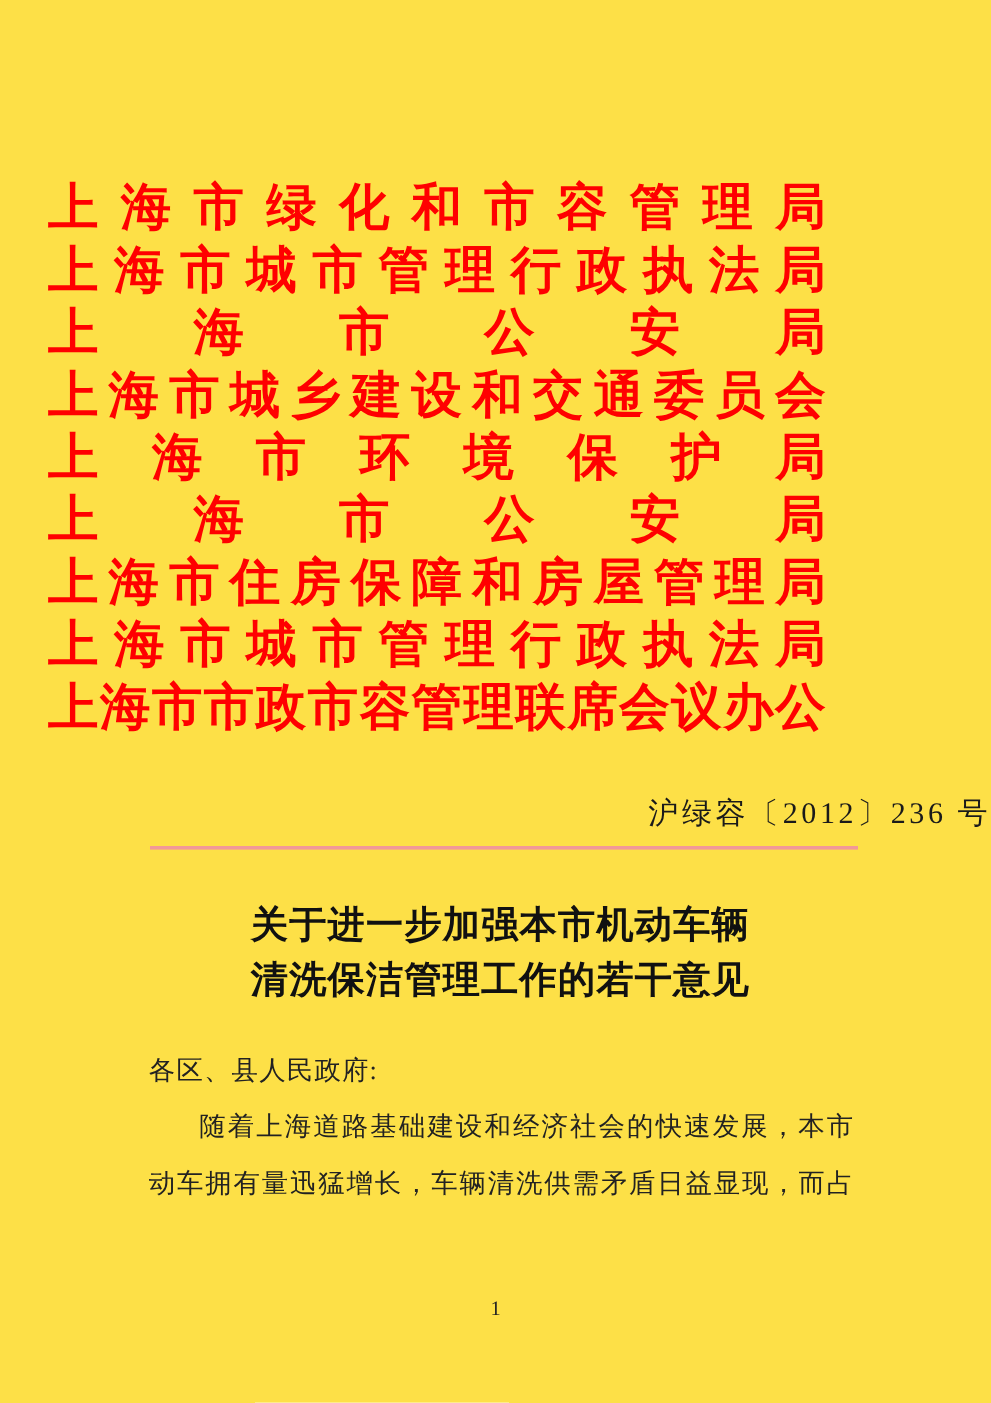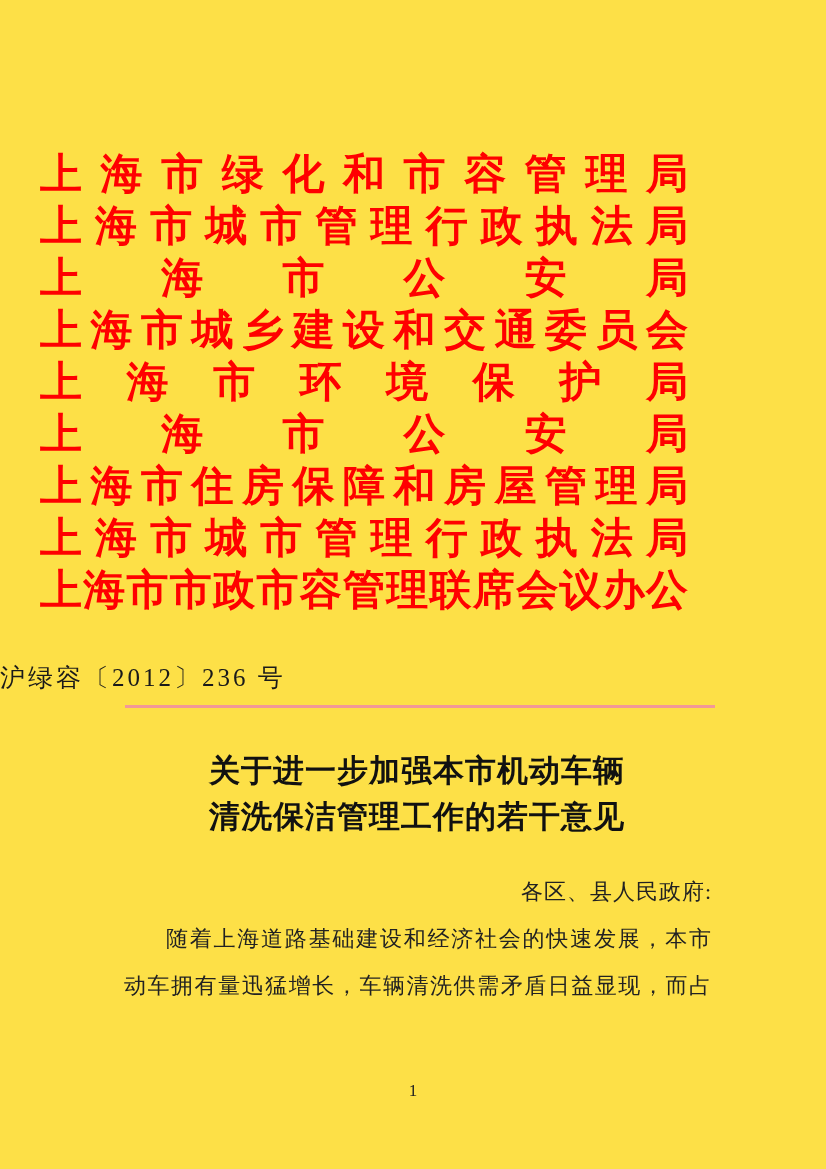--- a/index.html
+++ b/index.html
@@ -42,21 +42,21 @@
     letter-spacing: 14px;
     white-space: nowrap;
   }
 
   
   .doc-number {
     position: absolute;
     left: 0;
     top: 661px;
     width: 100%;
-    text-align: left;
+    text-align: right;
     font-size: 25px;
     color: #1a1a1a;
     letter-spacing: 3px;
   }
 
   
   .red-rule {
     position: absolute;
     left: 125px;
     top: 705px;
@@ -85,21 +85,21 @@
     left: 124px;
     top: 868px;
     width: 588px;
     font-size: 22px;
     color: #222222;
     letter-spacing: 1px;
   }
   .salutation-line {
     height: 47px;
     line-height: 47px;
-    text-align: right;
+    text-align: left;
   }
   .body-line {
     height: 47px;
     line-height: 47px;
     text-align: justify;
     text-align-last: justify;
     text-justify: inter-character;
     overflow: hidden;
   }
   .body-line.indent { padding-left: 42px; }

